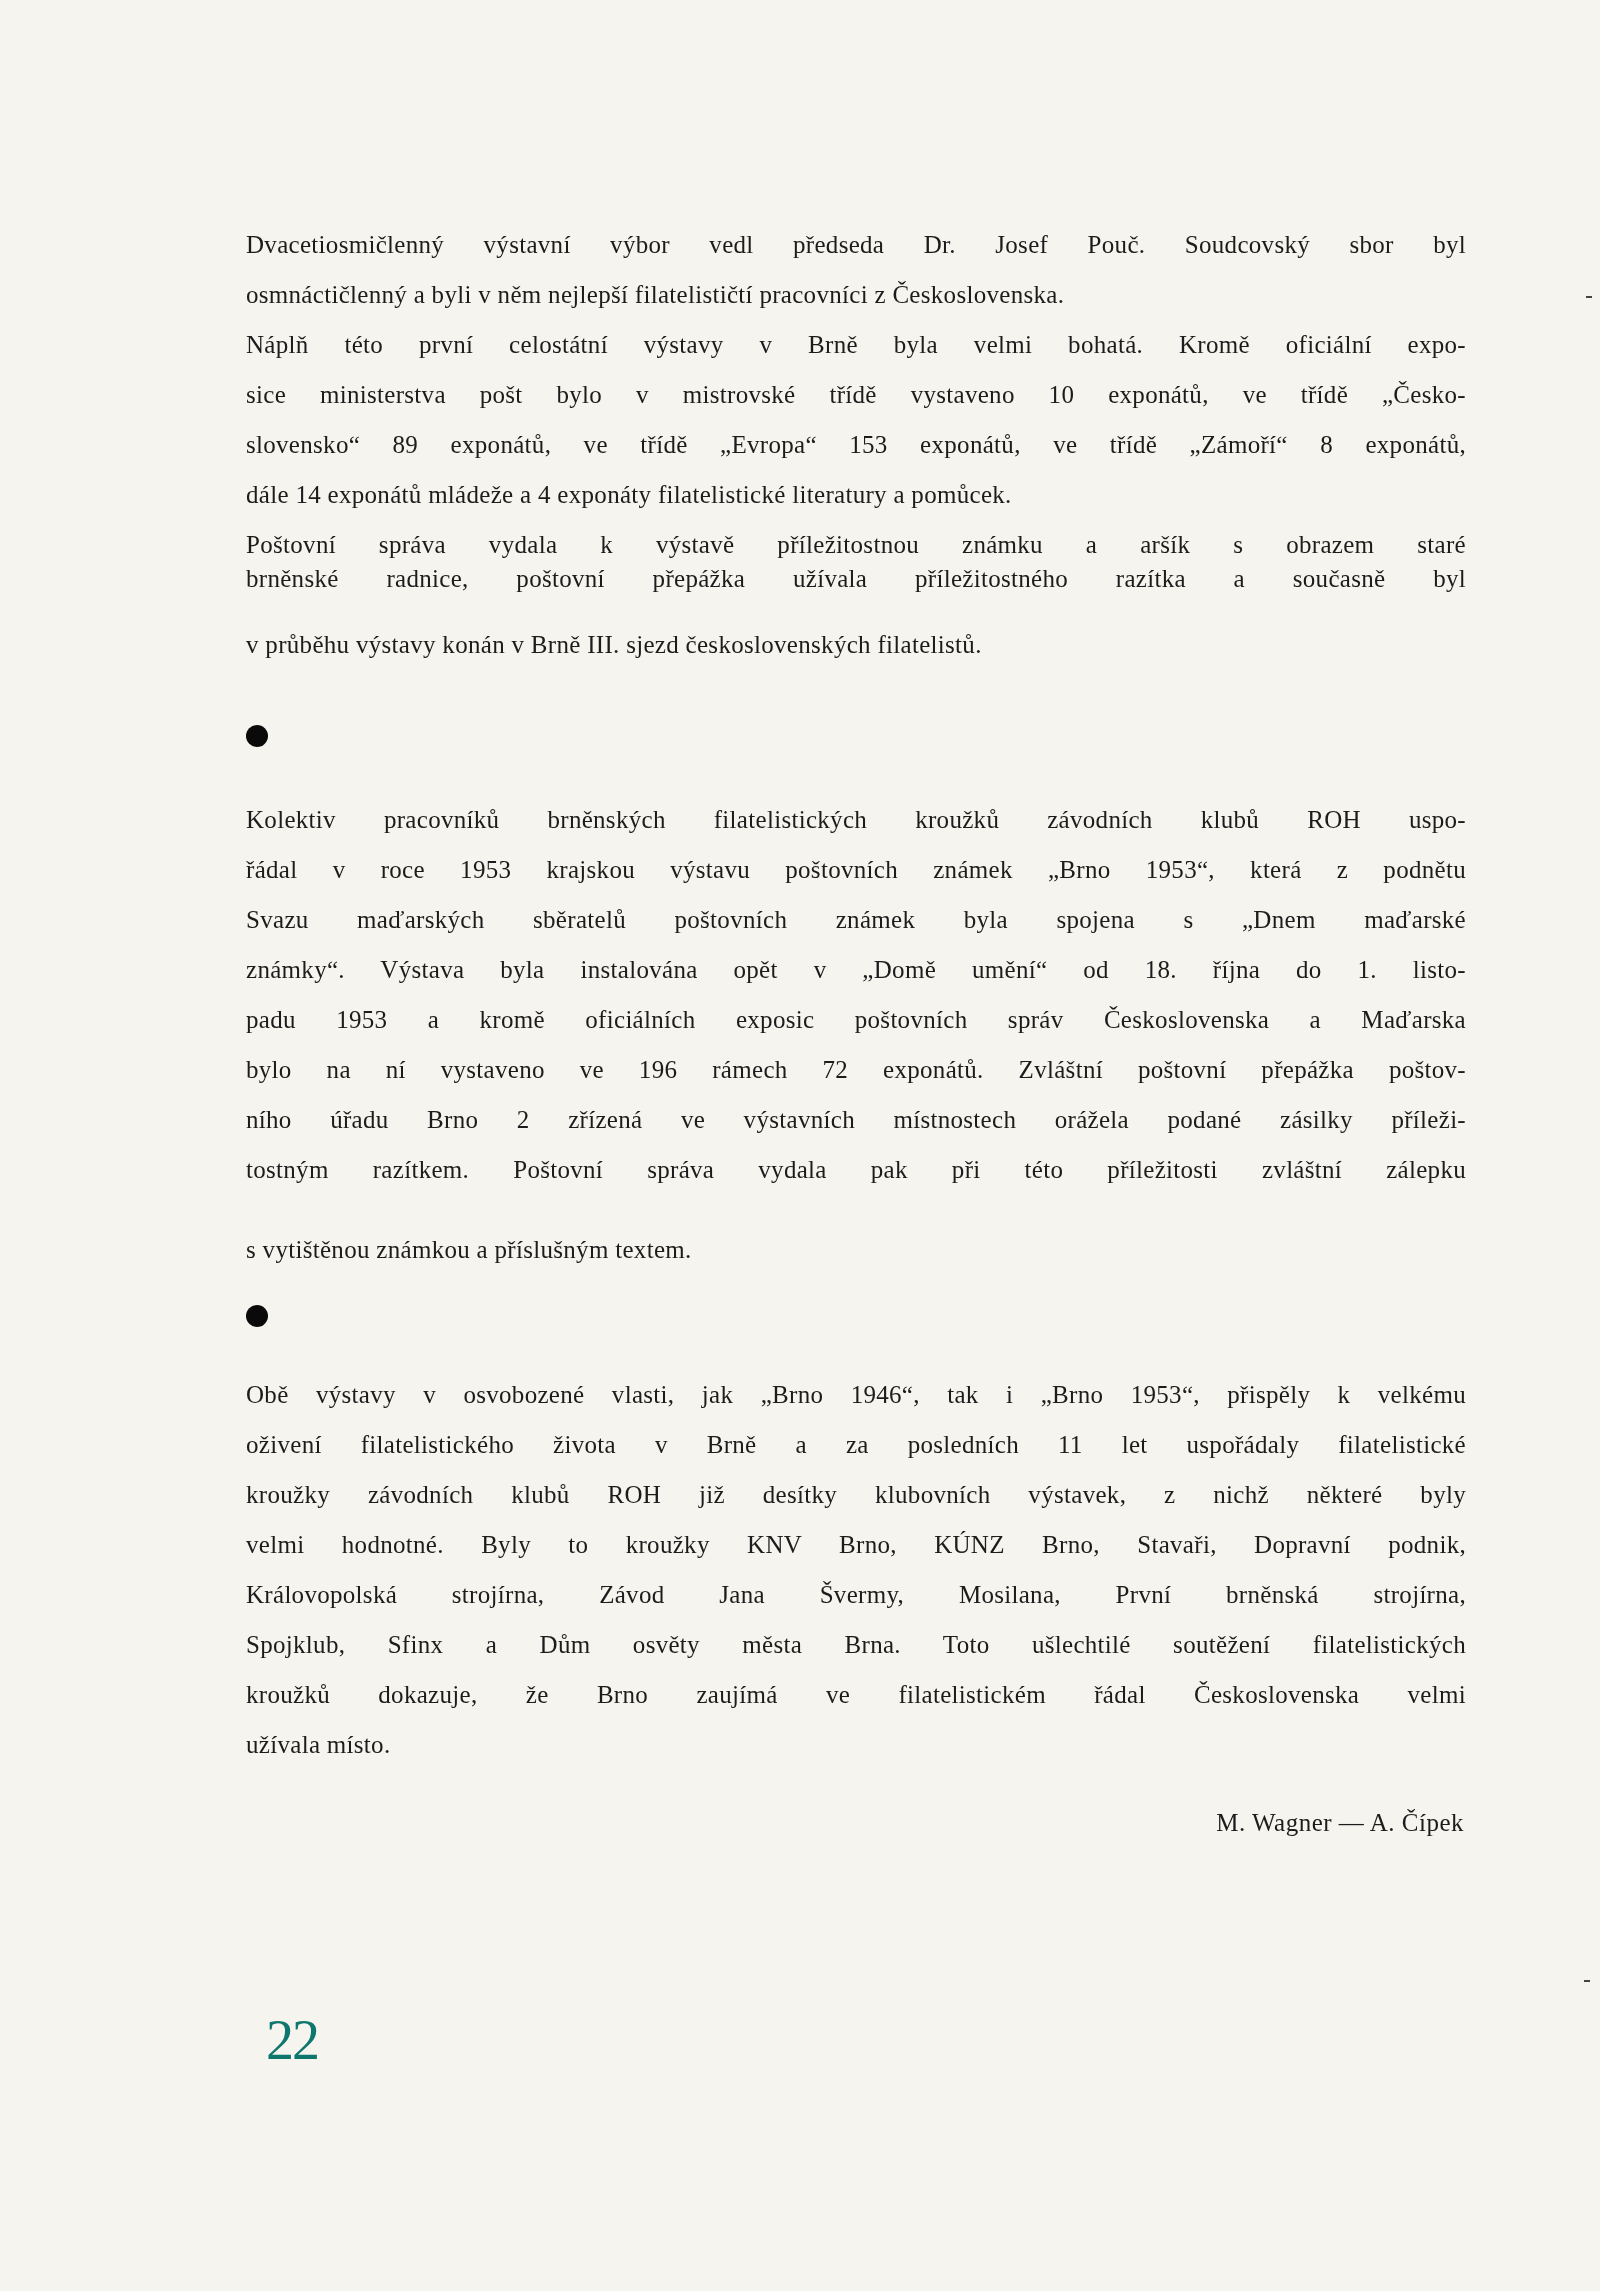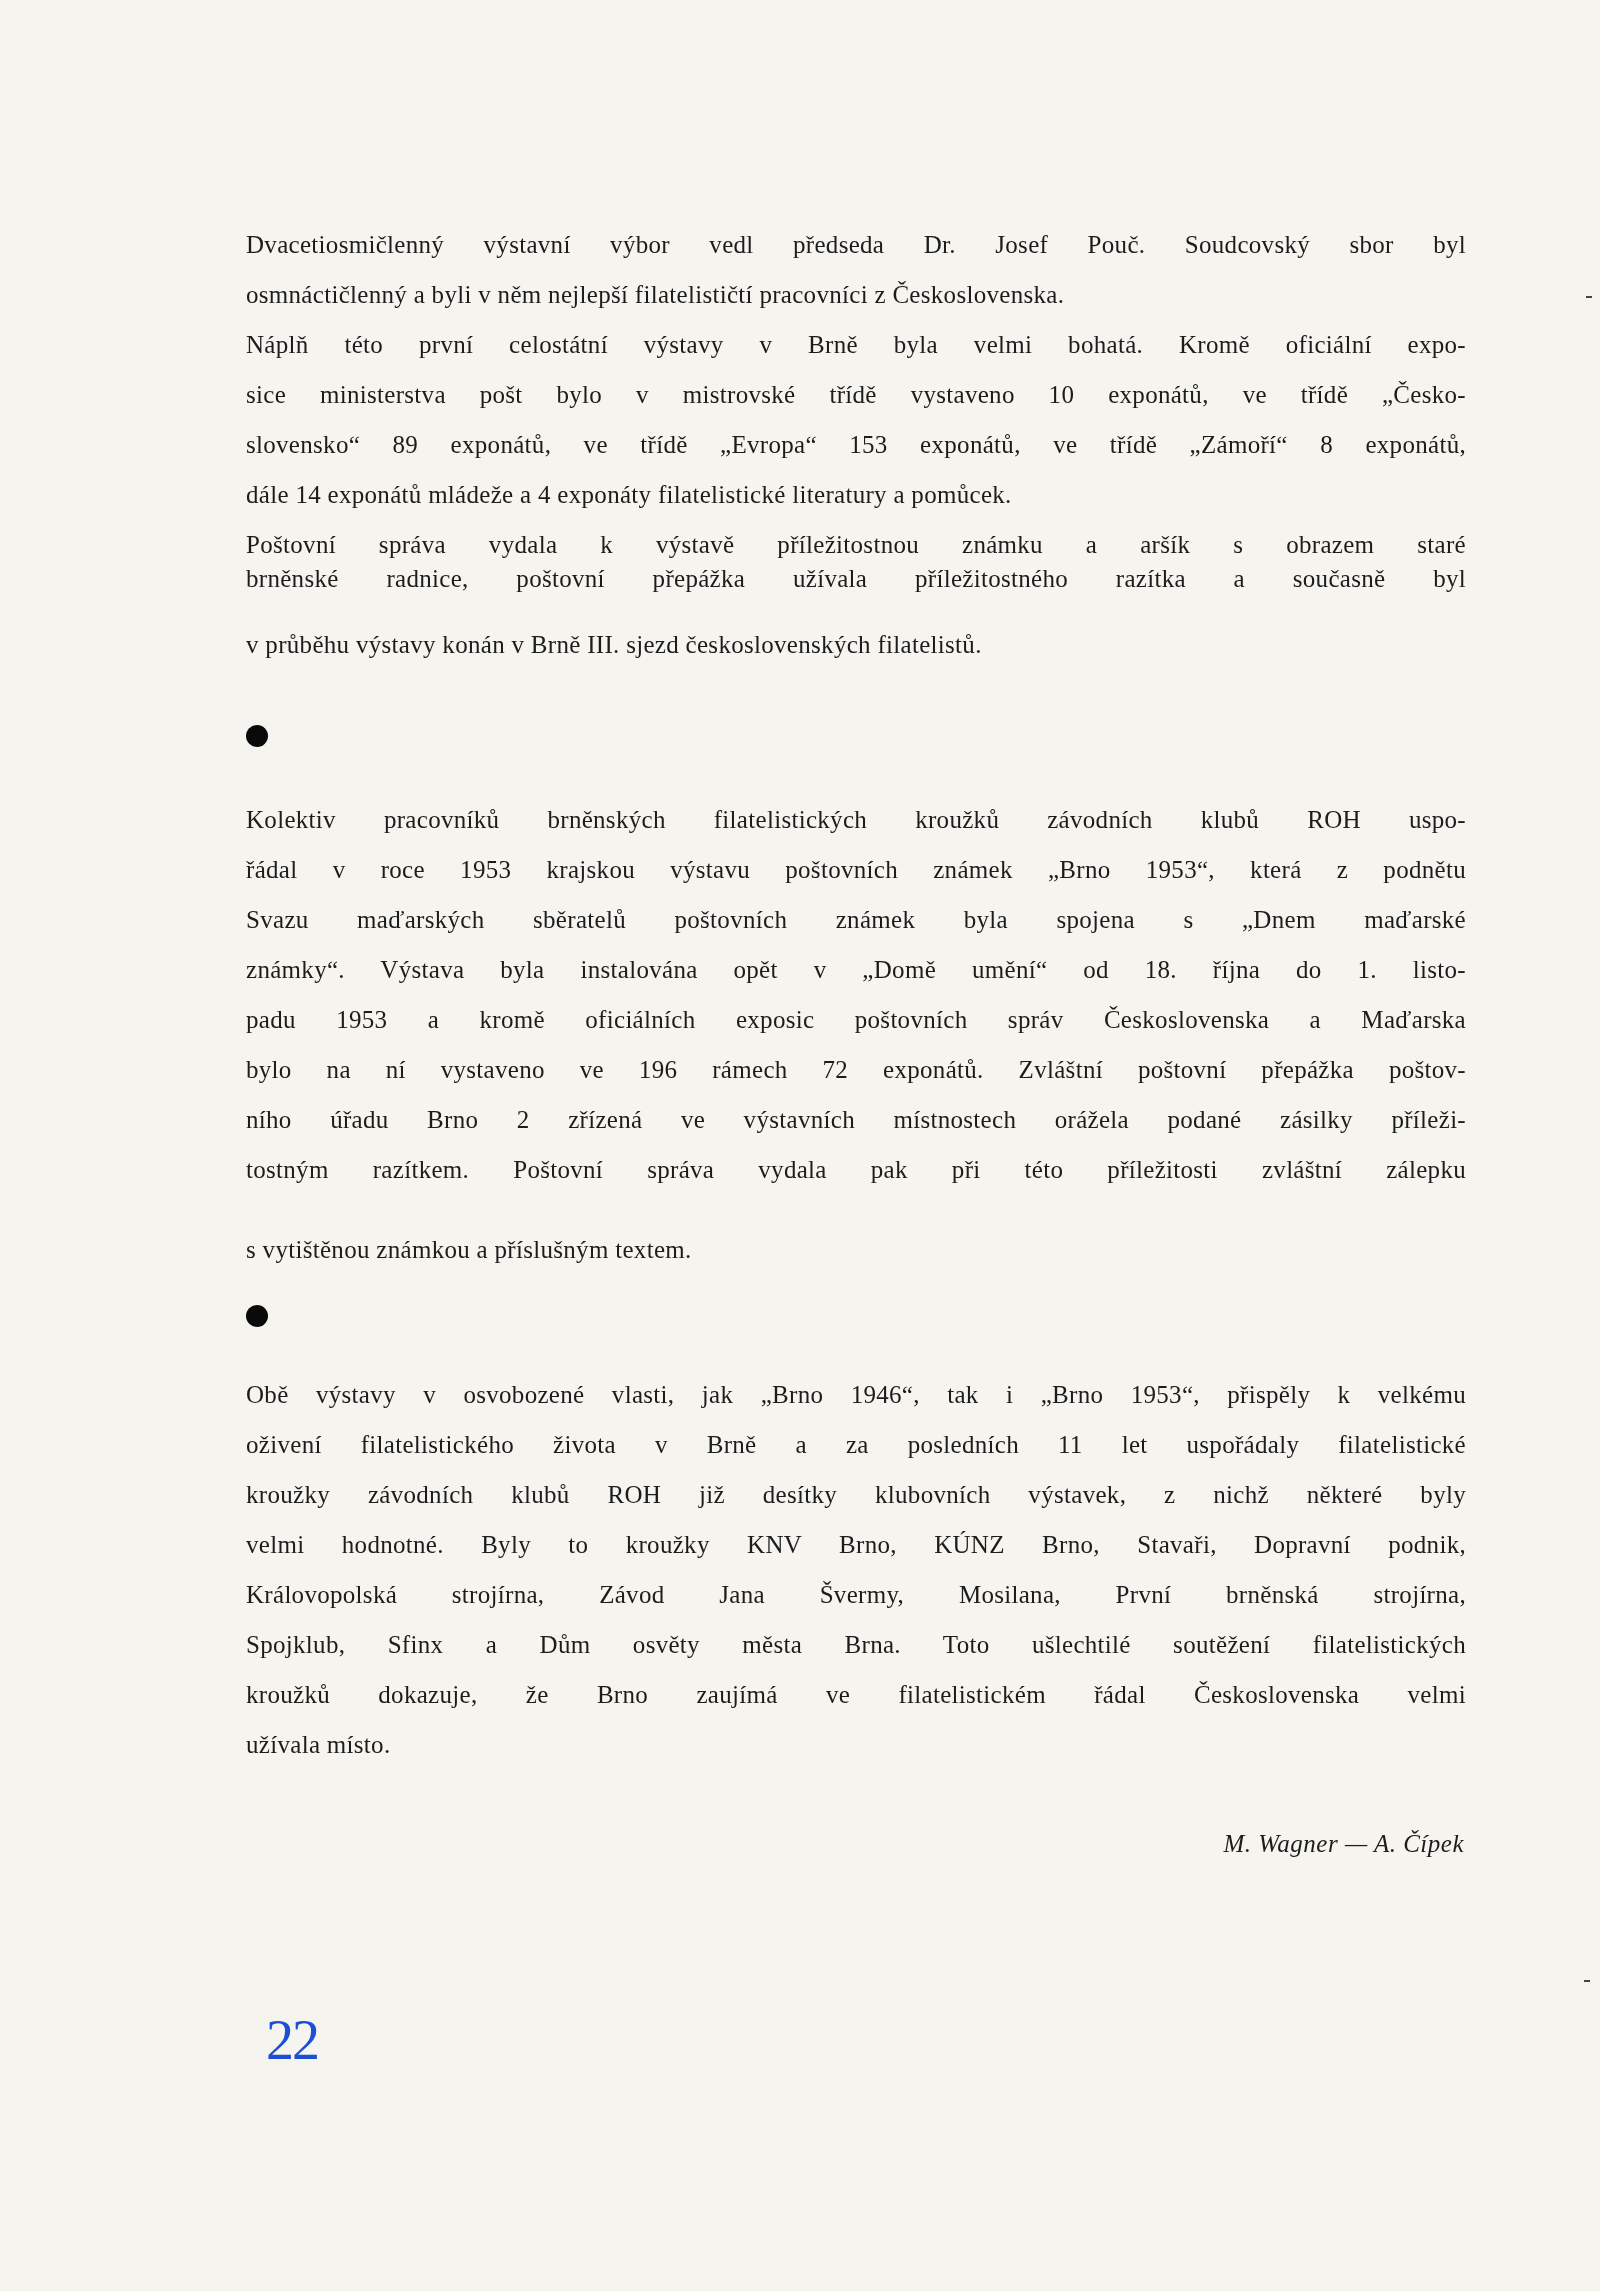--- a/index.html
+++ b/index.html
@@ -29,32 +29,30 @@
     left: 246px;
     width: 22px; height: 22px;
     border-radius: 50%;
     background: #0a0a0a;
   }
   .signature {
     position: absolute;
     right: 136px;
     top: 1808px;
     font-size: 25px;
-    font-style: italic;
     line-height: 30px;
     letter-spacing: 0.5px;
-    margin-top: 21px;
   }
   .page-number {
     position: absolute;
     left: 266px;
     top: 2008px;
     font-size: 56px;
     line-height: 64px;
-    color: #1d4ed8;
+    color: #0f766e;
     font-family: "Liberation Serif", serif;
     letter-spacing: -2px;
   }
   .edge-mark {
     position: absolute;
     width: 6px; height: 2px; background: #444;
   }
 </style>
 </head>
 <body>

